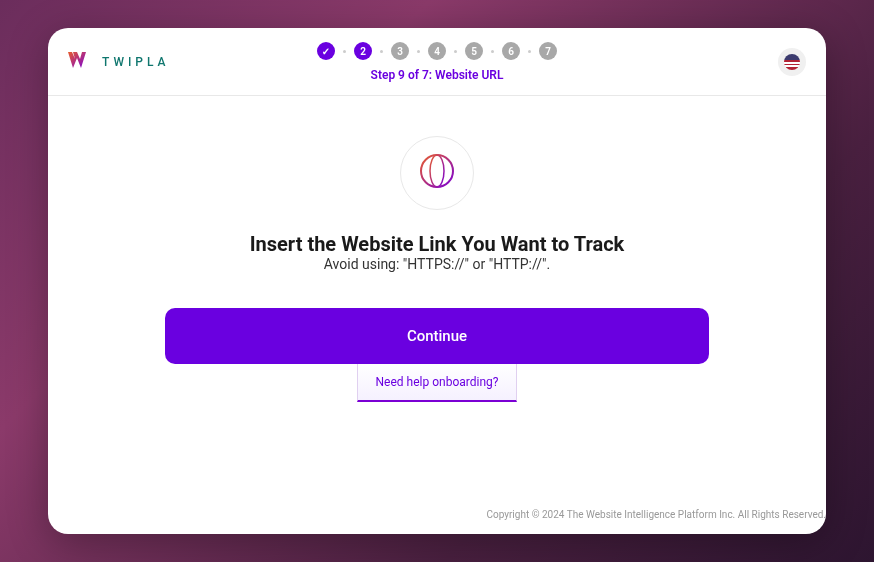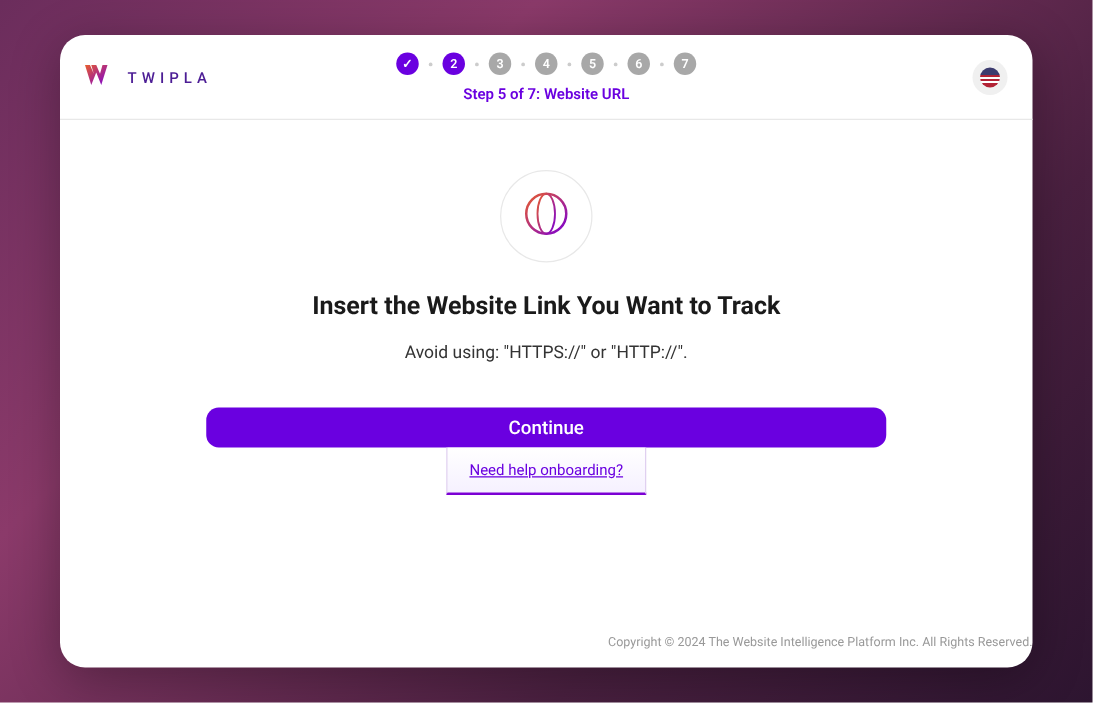--- a/index.html
+++ b/index.html
@@ -40,21 +40,21 @@
       align-items: center;
       gap: 10px;
     }
     .logo-icon svg {
       width: 24px;
       height: 16px;
     }
     .logo-text {
       font-size: 12px;
       letter-spacing: 4px;
-      color: #4c1d95;
+      color: #0f766e;
       font-weight: 500;
     }
     .stepper-container {
       position: absolute;
       left: 50%;
       transform: translateX(-50%);
       top: 14px;
       display: flex;
       flex-direction: column;
       align-items: center;
@@ -138,21 +138,21 @@
       margin-bottom: 22px;
     }
     .globe-icon svg {
       width: 38px;
       height: 38px;
     }
     .heading {
       font-size: 20px;
       font-weight: 700;
       color: #1a1a1a;
-      margin-bottom: 18px;
+      margin-bottom: 0;
     }
     .subheading {
       font-size: 14px;
       color: #333;
       margin-bottom: 36px;
     }
     .input-wrapper {
       width: 544px;
       height: 52px;
       background: #f5f5f5;
@@ -172,21 +172,21 @@
     .input-field {
       flex: 1;
       border: none;
       background: transparent;
       outline: none;
       font-size: 14px;
       padding-left: 8px;
     }
     .continue-btn {
       width: 544px;
-      height: 32px;
+      height: 56px;
       background: #6a00e0;
       color: white;
       border: none;
       border-radius: 10px;
       font-size: 15px;
       font-weight: 500;
       cursor: pointer;
     }
     .help-container {
       margin-top: 0px;
@@ -197,21 +197,20 @@
       border-left: 1px solid #e0d0f0;
       border-right: 1px solid #e0d0f0;
       border-bottom: 2px solid #7b00d4;
       display: flex;
       align-items: center;
       justify-content: center;
     }
     .help-link {
       font-size: 12px;
       color: #6a00e0;
-      text-decoration: underline;
       cursor: pointer;
     }
     .footer {
       text-align: right;
       padding: 14px 0;
       font-size: 10px;
       color: #999;
     }
   </style>
 </head>
@@ -243,21 +242,21 @@
         <div class="step-circle step-pending">3</div>
         <div class="step-dot"></div>
         <div class="step-circle step-pending">4</div>
         <div class="step-dot"></div>
         <div class="step-circle step-pending">5</div>
         <div class="step-dot"></div>
         <div class="step-circle step-pending">6</div>
         <div class="step-dot"></div>
         <div class="step-circle step-pending">7</div>
       </div>
-      <div class="step-label">Step 5 of 7: Website URL</div>
+      <div class="step-label">Step 9 of 7: Website URL</div>
     </div>
 
     <div class="lang-selector">
       <div class="flag"></div>
     </div>
   </div>
 
   <div class="content">
     <div class="globe-container">
       <span class="globe-icon">

